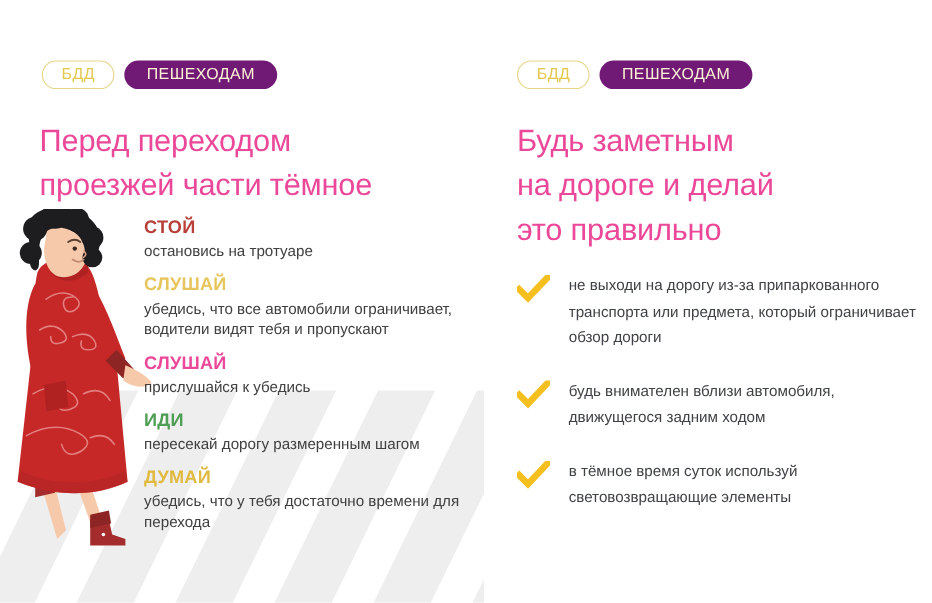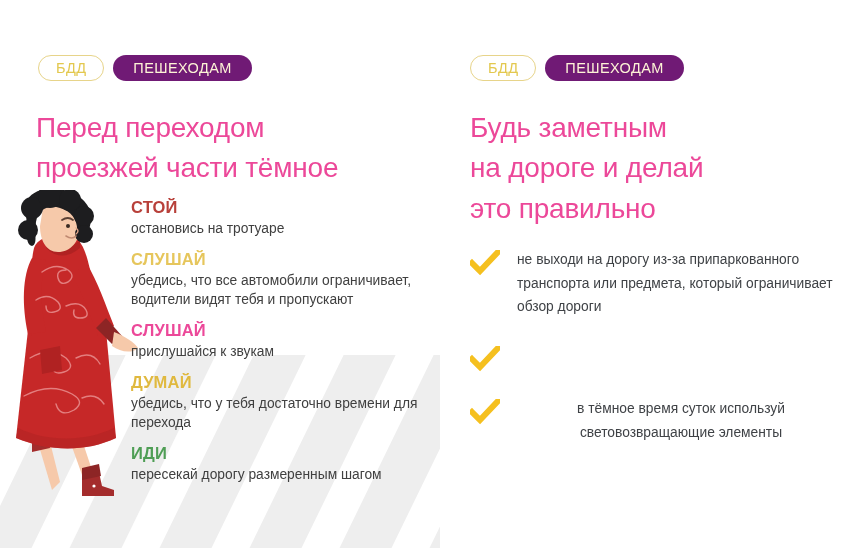--- a/index.html
+++ b/index.html
@@ -136,21 +136,21 @@
     position: absolute;
     left: 30px;
     top: 248px;
     width: 375px;
   }
   .check-item {
     display: flex;
     align-items: flex-start;
     margin-bottom: 25px;
   }
-  .check-item:last-child { margin-bottom: 18px; text-align: center; }
+  .check-item:last-child { margin-bottom: 18px; }
 
   .check-icon {
     flex: 0 0 auto;
     width: 30px;
     height: 26px;
     margin-right: 17px;
     margin-top: 2px;
   }
   .check-icon svg { display: block; width: 100%; height: 100%; }
 
@@ -251,29 +251,29 @@
       <div class="step">
         <div class="step-title" style="color:#b8403a">СТОЙ</div>
         <div class="step-desc">остановись на тротуаре</div>
       </div>
       <div class="step">
         <div class="step-title" style="color:#e6c65c">СЛУШАЙ</div>
         <div class="step-desc">убедись, что все автомобили ограничивает, водители видят тебя и пропускают</div>
       </div>
       <div class="step">
         <div class="step-title" style="color:#ec4899">СЛУШАЙ</div>
-        <div class="step-desc">прислушайся к звукам</div>
+        <div class="step-desc">прислушайся к убедись</div>
+      </div>
+      <div class="step">
+        <div class="step-title" style="color:#4f9e55">ИДИ</div>
+        <div class="step-desc">пересекай дорогу размеренным шагом</div>
       </div>
       <div class="step">
         <div class="step-title" style="color:#e0b93f">ДУМАЙ</div>
         <div class="step-desc">убедись, что у тебя достаточно времени для перехода</div>
-      </div>
-      <div class="step">
-        <div class="step-title" style="color:#4f9e55">ИДИ</div>
-        <div class="step-desc">пересекай дорогу размеренным шагом</div>
       </div>
     </div>
   </div>
 
   <div class="col col-right">
 
     <div class="badge-row">
       <span class="badge badge-outline">БДД</span>
       <span class="badge badge-solid">ПЕШЕХОДАМ</span>
     </div>
@@ -294,20 +294,21 @@
         </span>
         <span class="check-text">не выходи на дорогу из-за припаркованного транспорта или предмета, который ограничивает обзор дороги</span>
       </div>
 
       <div class="check-item">
         <span class="check-icon">
           <svg viewBox="0 0 30 26" xmlns="http://www.w3.org/2000/svg">
             <path d="M2 13 L10 21 L28 2" stroke="#f5c01f" stroke-width="6" fill="none" stroke-linecap="square" stroke-linejoin="miter"></path>
           </svg>
         </span>
+        <span class="check-text">будь внимателен вблизи автомобиля, движущегося задним ходом</span>
       </div>
 
       <div class="check-item">
         <span class="check-icon">
           <svg viewBox="0 0 30 26" xmlns="http://www.w3.org/2000/svg">
             <path d="M2 13 L10 21 L28 2" stroke="#f5c01f" stroke-width="6" fill="none" stroke-linecap="square" stroke-linejoin="miter"></path>
           </svg>
         </span>
         <span class="check-text">в тёмное время суток используй световозвращающие элементы</span>
       </div>

